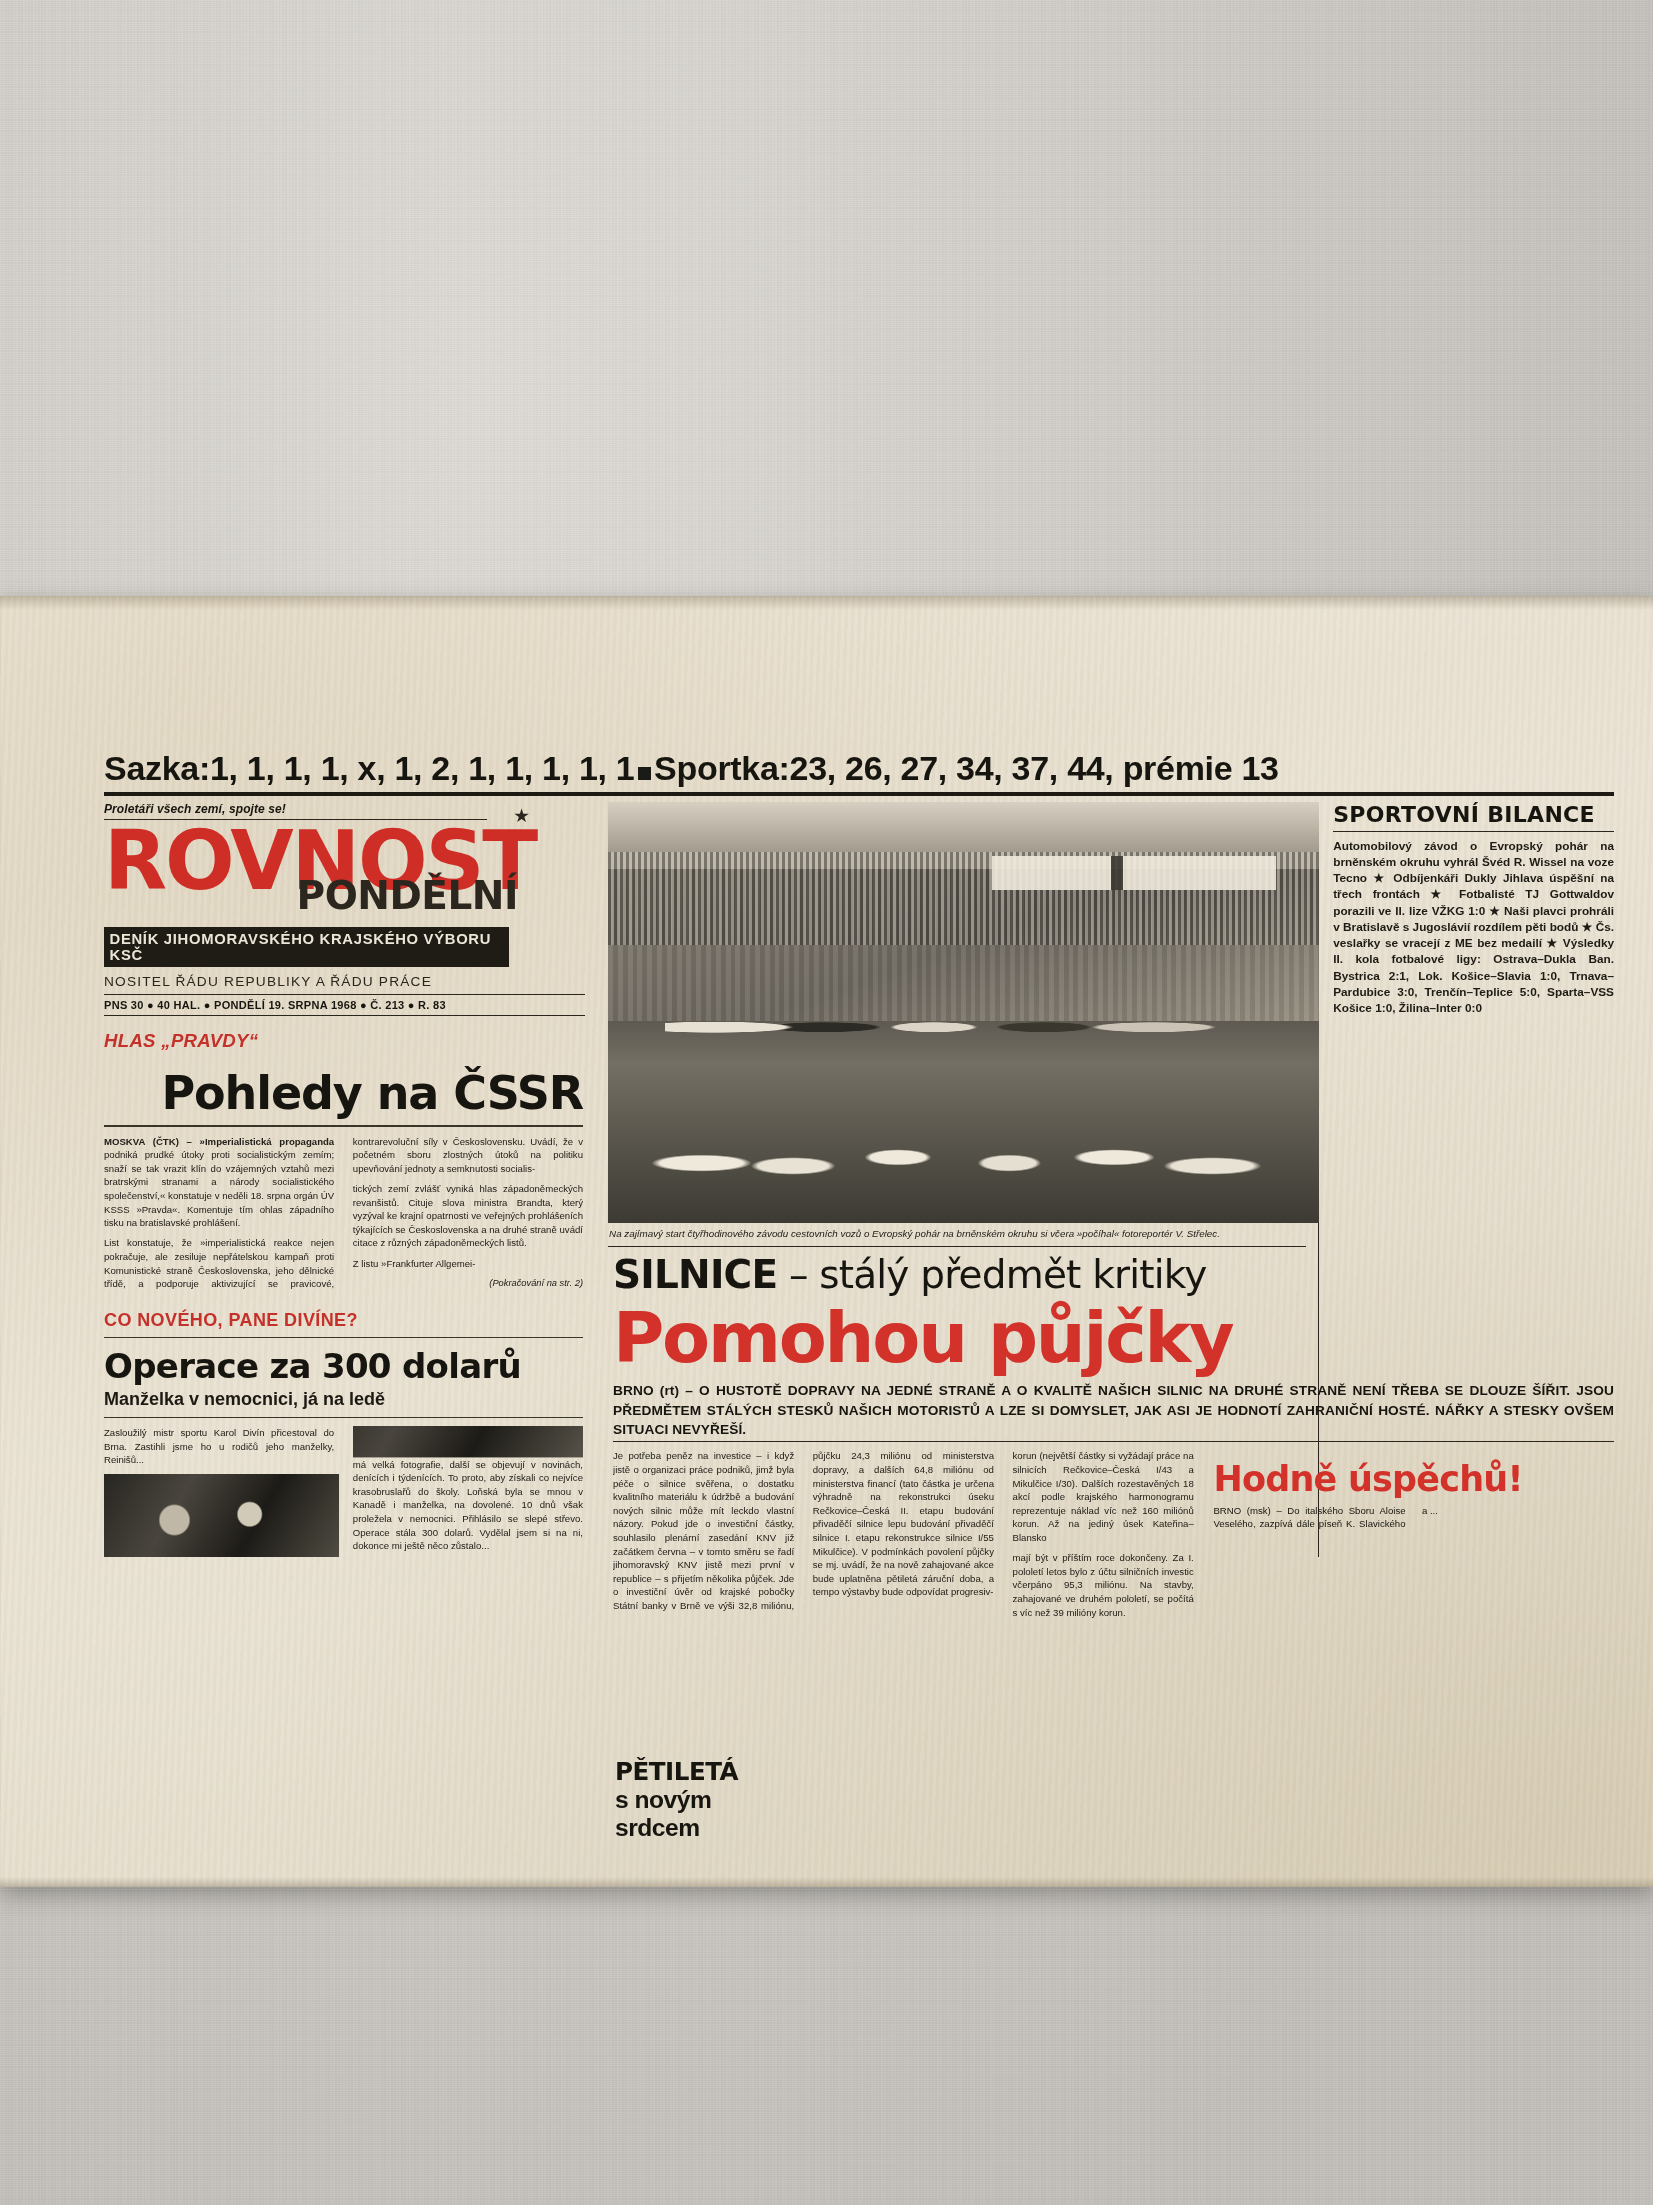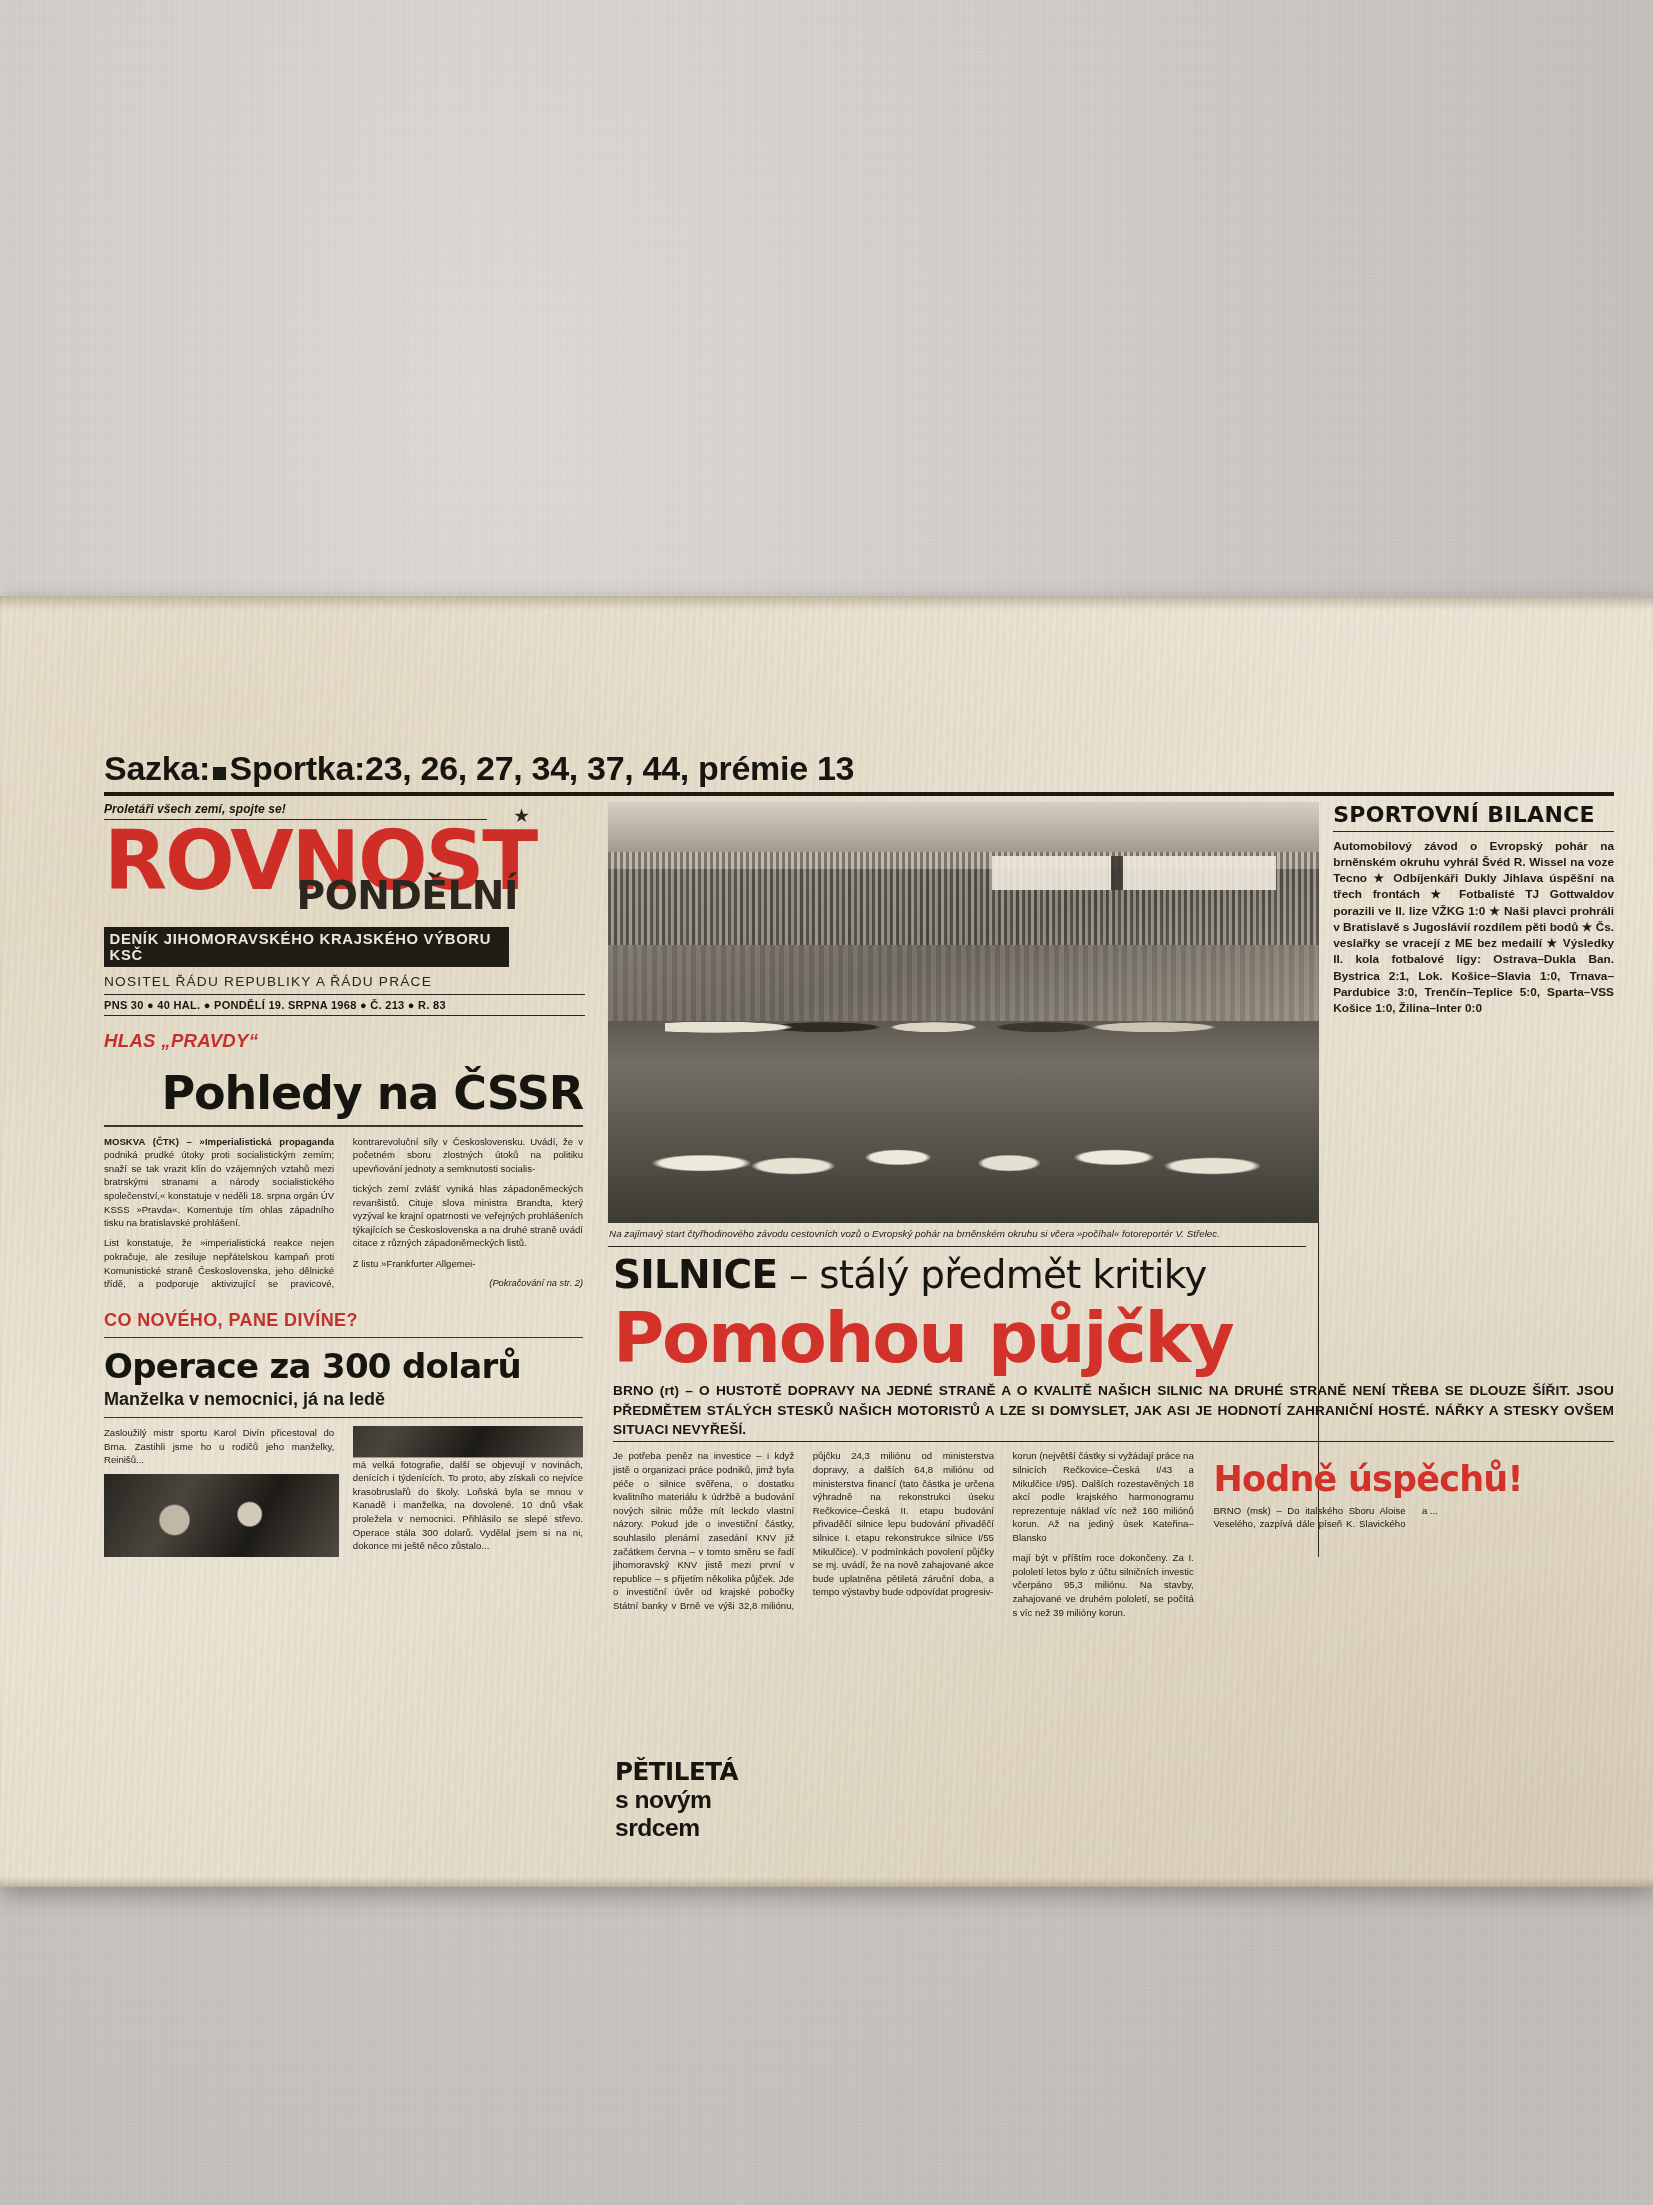--- a/index.html
+++ b/index.html
@@ -391,20 +391,21 @@
 
 <div id="paper">
   <div class="fold"></div>
   <div class="fold2"></div>
   <div class="paper-grain"></div>
 
   <div id="sheet">
 
     <div class="lottery">
       <span>Sazka:</span>
+      <span>1, 1, 1, 1, x, 1, 2, 1, 1, 1, 1, 1</span>
       <span class="sq"></span>
       <span>Sportka:</span>
       <span>23, 26, 27, 34, 37, 44, prémie 13</span>
     </div>
     <div class="rule-thick"></div>
 
     <div class="top-grid">
 
       <div class="masthead">
         <div class="prolet">Proletáři všech zemí, spojte se!</div>
@@ -465,21 +466,21 @@
         <b>SILNICE</b>
         <span class="light">–</span>
         <span class="light">stálý předmět kritiky</span>
       </div>
       <div class="pomohou">Pomohou půjčky</div>
       <div class="lead">BRNO (rt) – O HUSTOTĚ DOPRAVY NA JEDNÉ STRANĚ A O KVALITĚ NAŠICH SILNIC NA DRUHÉ STRANĚ NENÍ TŘEBA SE DLOUZE ŠÍŘIT. JSOU PŘEDMĚTEM STÁLÝCH STESKŮ NAŠICH MOTORISTŮ A LZE SI DOMYSLET, JAK ASI JE HODNOTÍ ZAHRANIČNÍ HOSTÉ. NÁŘKY A STESKY OVŠEM SITUACI NEVYŘEŠÍ.</div>
 
       <div style="display:grid; grid-template-columns: 1.45fr 1fr; gap:19.7px;">
         <div class="cols3 clip" style="height:230px">
           <p>Je potřeba peněz na investice – i když jistě o organizaci práce podniků, jimž byla péče o silnice svěřena, o dostatku kvalitního materiálu k údržbě a budování nových silnic může mít leckdo vlastní názory. Pokud jde o investiční částky, souhlasilo plenární zasedání KNV již začátkem června – v tomto směru se řadí jihomoravský KNV jistě mezi první v republice – s přijetím několika půjček. Jde o investiční úvěr od krajské pobočky Státní banky v Brně ve výši 32,8 miliónu, půjčku 24,3 miliónu od ministerstva dopravy, a dalších 64,8 miliónu od ministerstva financí (tato částka je určena výhradně na rekonstrukci úseku Rečkovice–Česká II. etapu budování přivaděčí silnice lepu budování přivaděčí silnice I. etapu rekonstrukce silnice I/55 Mikulčice). V podmínkách povolení půjčky se mj. uvádí, že na nově zahajované akce bude uplatněna pětiletá záruční doba, a tempo výstavby bude odpovídat progresiv-</p>
-          <p>korun (největší částky si vyžádají práce na silnicích Rečkovice–Česká I/43 a Mikulčice I/95). Dalších rozestavěných 18 akcí podle krajského harmonogramu reprezentuje náklad víc než 160 miliónů korun. Až na jediný úsek Kateřina–Blansko</p>
+          <p>korun (největší částky si vyžádají práce na silnicích Rečkovice–Česká I/43 a Mikulčice I/30). Dalších rozestavěných 18 akcí podle krajského harmonogramu reprezentuje náklad víc než 160 miliónů korun. Až na jediný úsek Kateřina–Blansko</p>
           <p>mají být v příštím roce dokončeny. Za I. pololetí letos bylo z účtu silničních investic včerpáno 95,3 miliónu. Na stavby, zahajované ve druhém pololetí, se počítá s víc než 39 milióny korun.</p>
         </div>
         <div>
           <div class="hodne">Hodně úspěchů!</div>
           <div class="hodne-body clip" style="height:66px">BRNO (msk) – Do italského Sboru Aloise Veselého, zazpívá dále píseň K. Slavického a ...</div>
         </div>
       </div>
     </div>
 
     <div style="position:absolute; left:511px; top:993px; width:186px;" class="clip">

